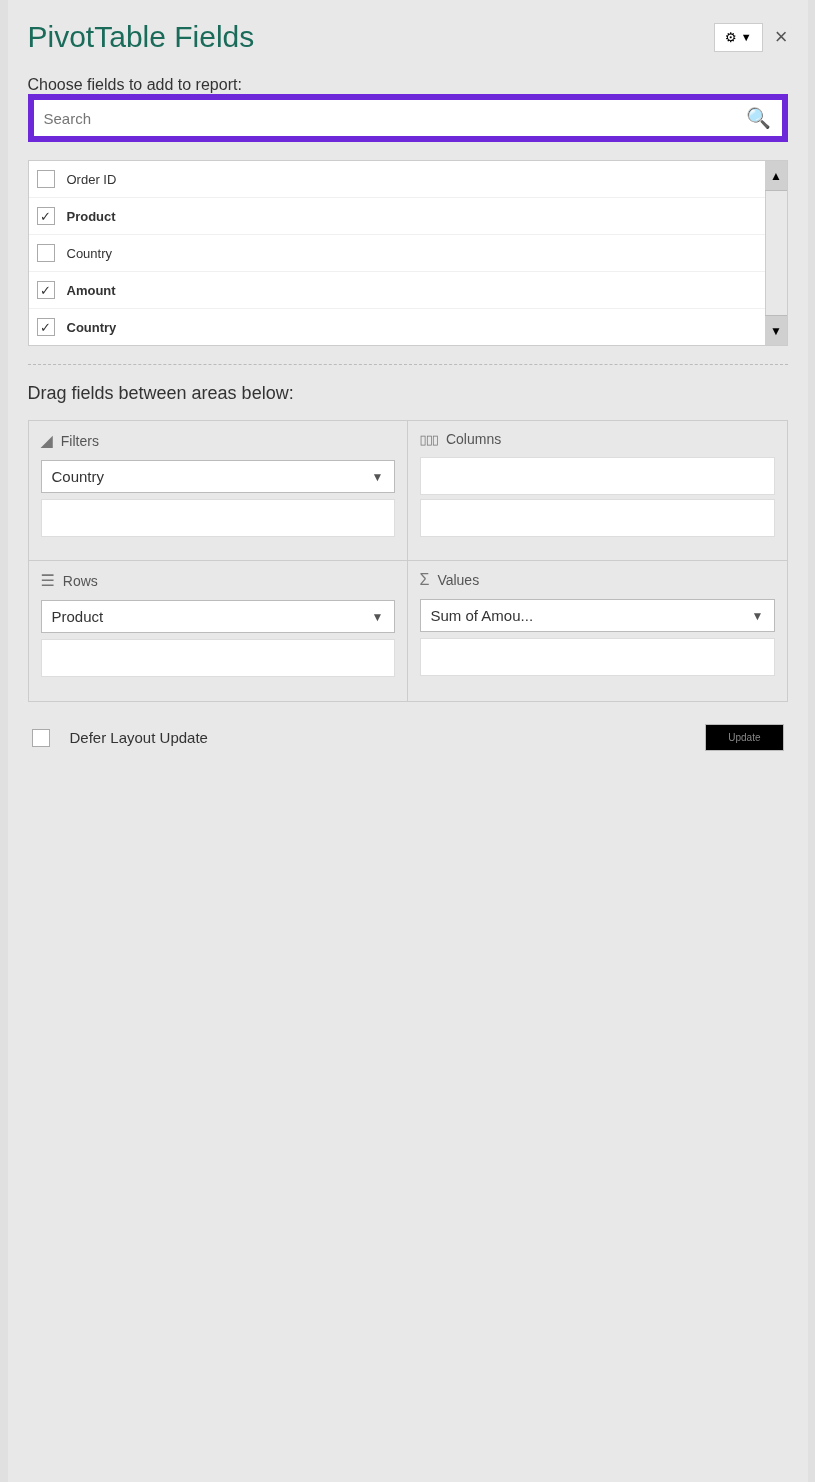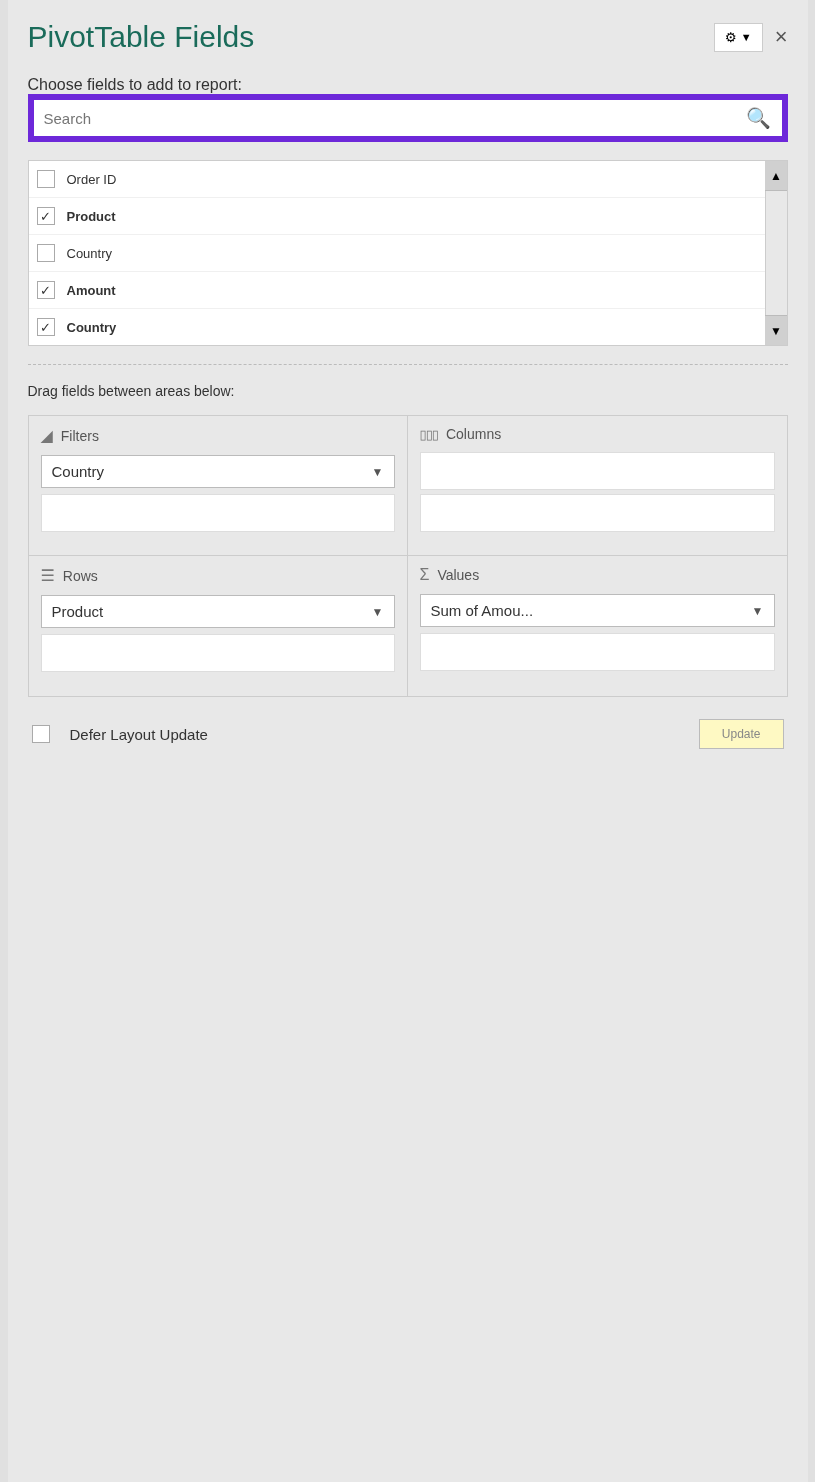--- a/index.html
+++ b/index.html
@@ -161,21 +161,21 @@
       flex: 1;
       width: 100%;
       background: #e8e8e8;
     }
     .divider {
       border: none;
       border-top: 1px dashed #bbb;
       margin: 10px 0 18px 0;
     }
     .drag-label {
-      font-size: 14px;
+      font-size: 18px;
       color: #333;
       margin-bottom: 16px;
     }
     .areas-grid {
       display: grid;
       grid-template-columns: 1fr 1fr;
       grid-template-rows: auto auto;
       gap: 0;
       border: 1px solid #ccc;
       background: #ccc;
@@ -237,24 +237,24 @@
       height: 18px;
       border: 1px solid #aaa;
       background: white;
       display: inline-block;
     }
     .defer-label {
       font-size: 15px;
       color: #333;
     }
     .update-btn {
-      background: #fef9c3;
+      background: #000000;
       border: 1px solid #bbb;
       padding: 7px 22px;
-      font-size: 12px;
+      font-size: 10px;
       color: #888;
       cursor: default;
     }
     .area-top-left { border-right: 1px solid #ccc; border-bottom: 1px solid #ccc; }
     .area-top-right { border-bottom: 1px solid #ccc; }
     .area-bottom-left { border-right: 1px solid #ccc; }
     .area-bottom-right {}
   </style>
 </head>
 <body>

